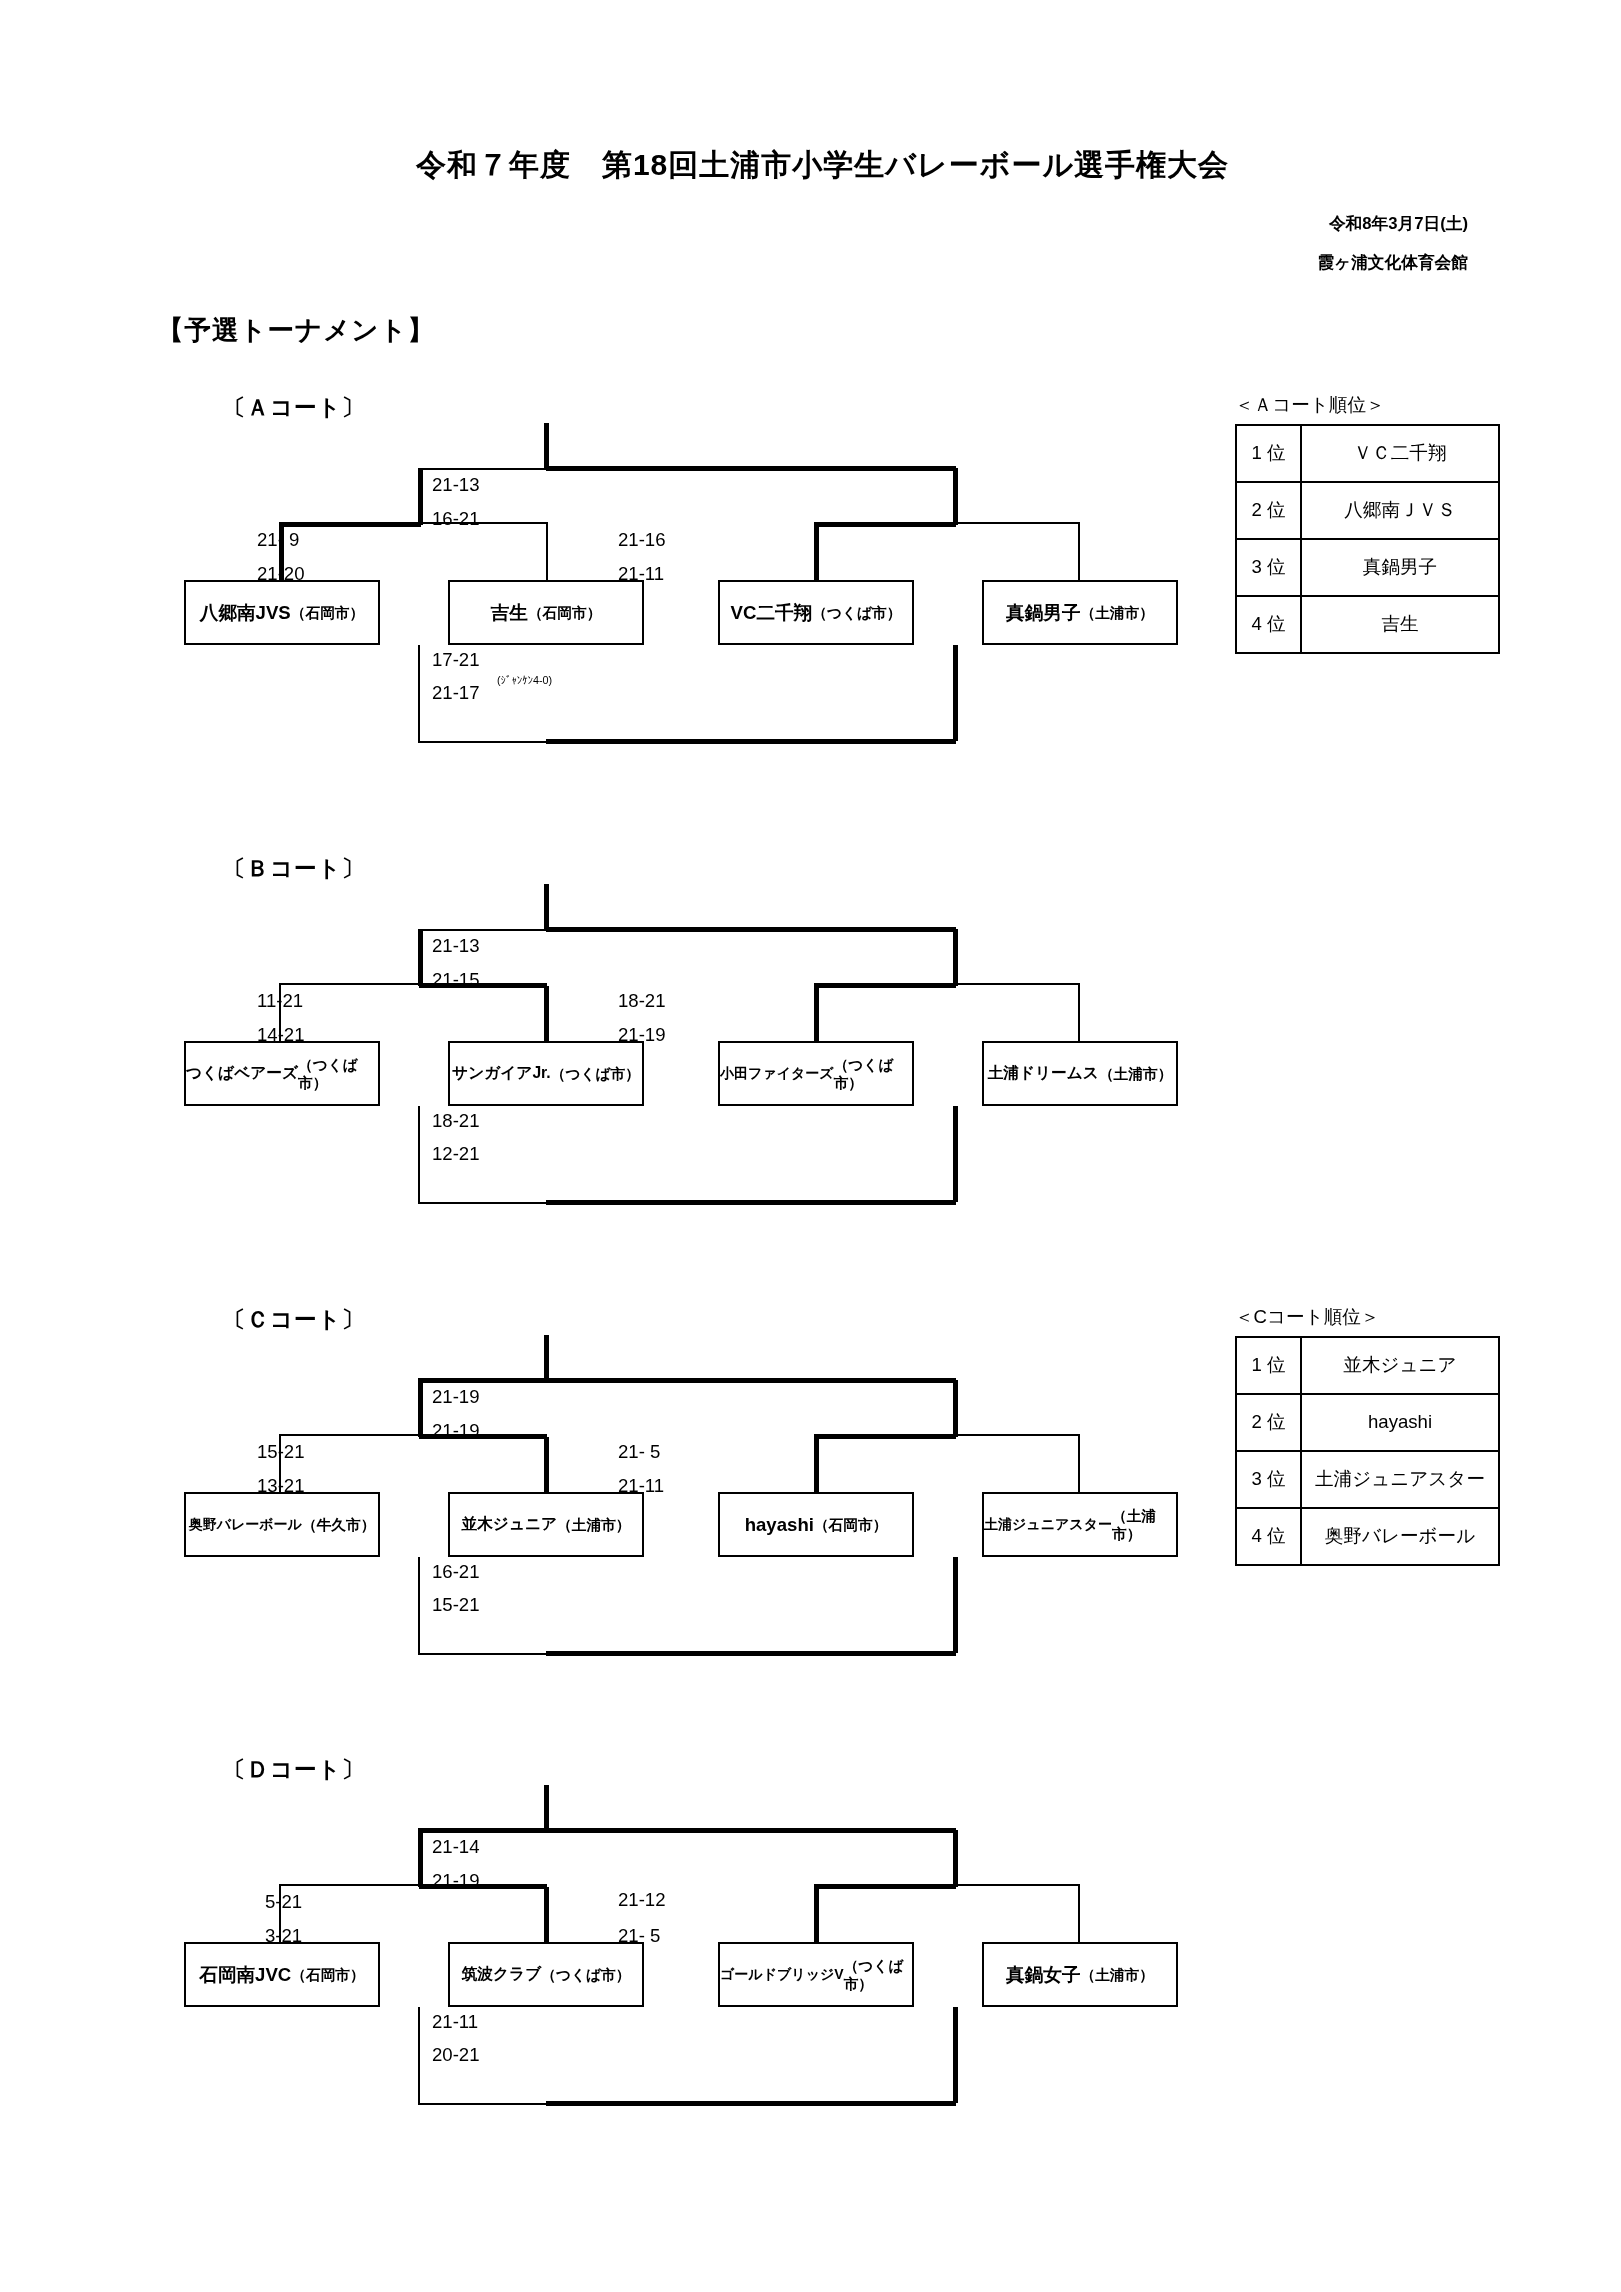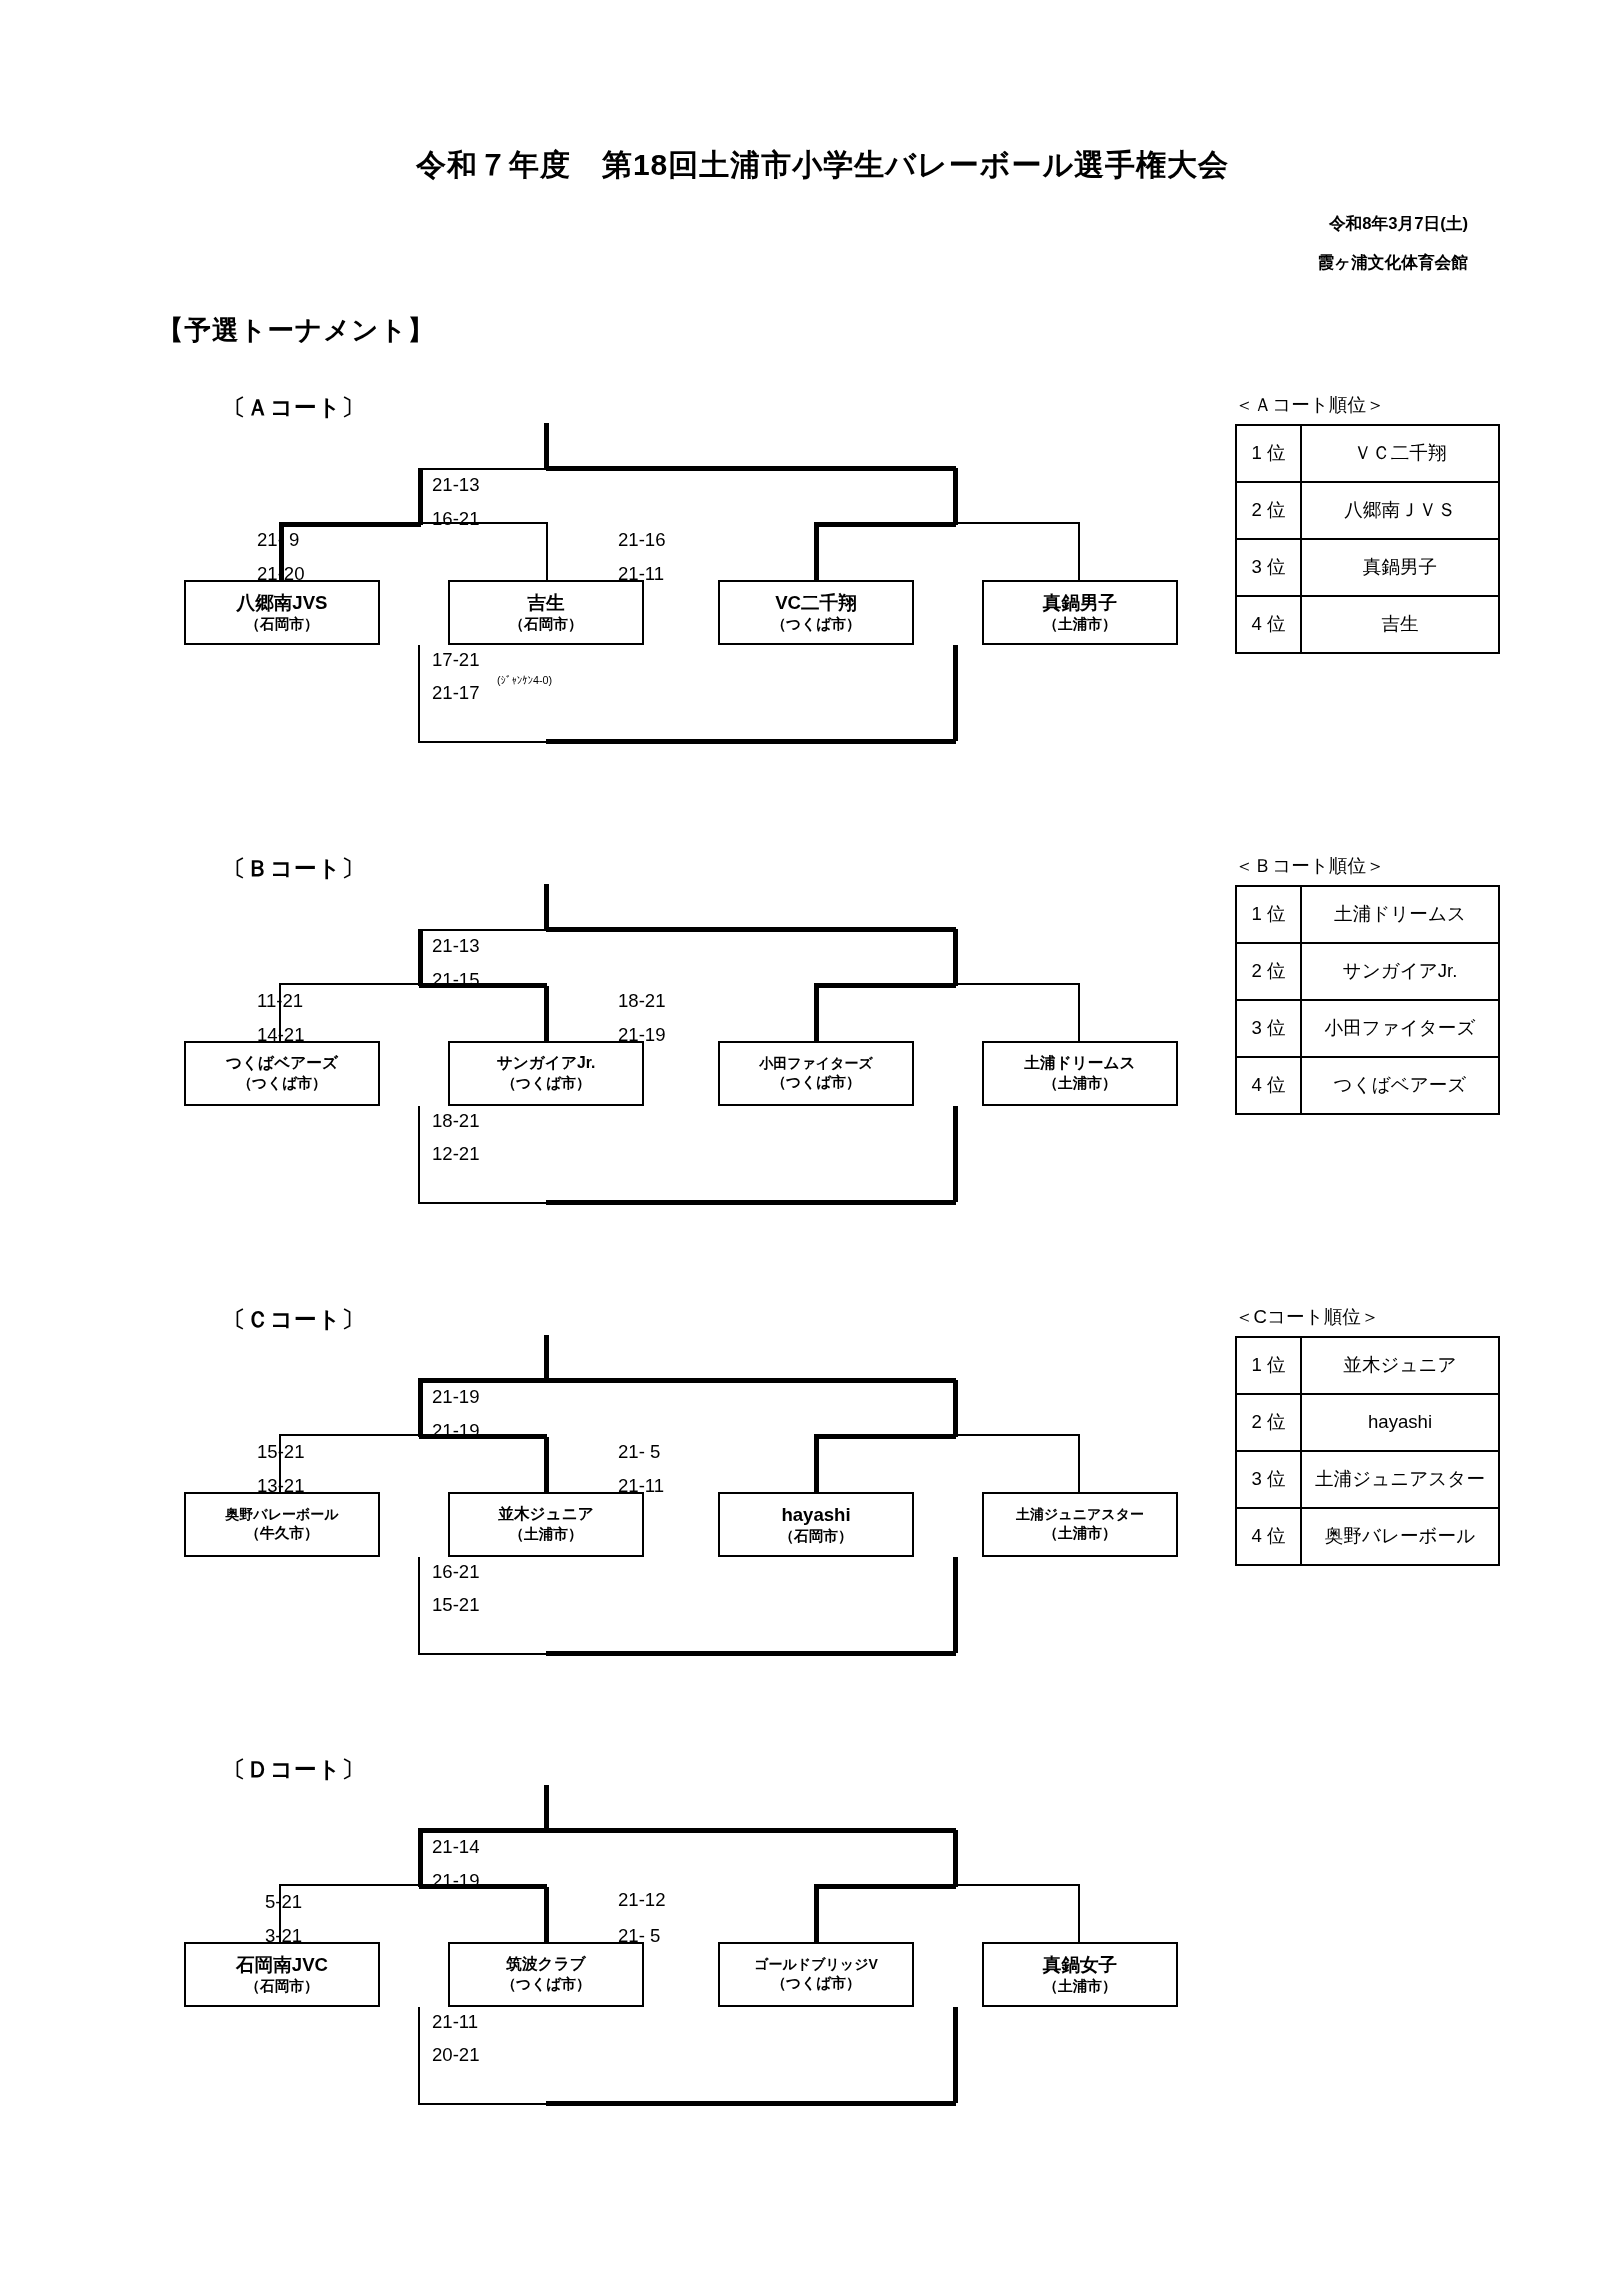--- a/index.html
+++ b/index.html
@@ -32,21 +32,21 @@
   .court-label{
     position:absolute;left:211px;top:0px;
     font-size:22.5px;font-weight:bold;letter-spacing:1px;
   }
 
   
   .team{
     position:absolute;box-sizing:border-box;
     border:2px solid #000;background:#fff;
     width:196px;height:65px;
-    display:flex;flex-direction:column;
+    display:flex;flex-direction:row;
     align-items:center;justify-content:center;
   }
   .team .name{font-size:18.6px;font-weight:bold;line-height:1.15;white-space:nowrap;}
   .team .name.small{font-size:15.7px;}
   .team .name.xsmall{font-size:14px;}
   .team .city{font-size:14.7px;font-weight:bold;line-height:1.2;margin-top:2.9px;}
 
   
   .ln{position:absolute;background:#000;}
   .h{height:2px;}
@@ -209,43 +209,20 @@
 
     <div class="sc" style="left:420px;top:82px">21-13</div>
     <div class="sc" style="left:420px;top:116px">21-15</div>
     <div class="sc" style="left:245px;top:137px">11-21</div>
     <div class="sc" style="left:245px;top:171px">14-21</div>
     <div class="sc" style="left:606px;top:137px">18-21</div>
     <div class="sc" style="left:606px;top:171px">21-19</div>
     <div class="sc" style="left:420px;top:257px">18-21</div>
     <div class="sc" style="left:420px;top:290px">12-21</div>
 
-    <div class="rank" style="left:1223px;top:0px">
-      <div class="rank-title">＜Ｂコート順位＞</div>
-      <table class="rank-tbl">
-        <tbody>
-            <tr>
-          <td class="pos">1 位</td>
-          <td>土浦ドリームス</td>
-        </tr>
-        <tr>
-          <td class="pos">2 位</td>
-          <td>サンガイアJr.</td>
-        </tr>
-        <tr>
-          <td class="pos">3 位</td>
-          <td class="v-long">小田ファイターズ</td>
-        </tr>
-        <tr>
-          <td class="pos">4 位</td>
-          <td>つくばベアーズ</td>
-        </tr>
-      </tbody>
-        </table>
-    </div>
   </div>
 
   <div class="court" style="top:1304px">
     <div class="court-label">〔Ｃコート〕</div>
 
     <div class="team" style="left:172px;top:188px">
       <span class="name xsmall">奥野バレーボール</span>
       <span class="city">（牛久市）</span>
     </div>
     <div class="team" style="left:436px;top:188px">

